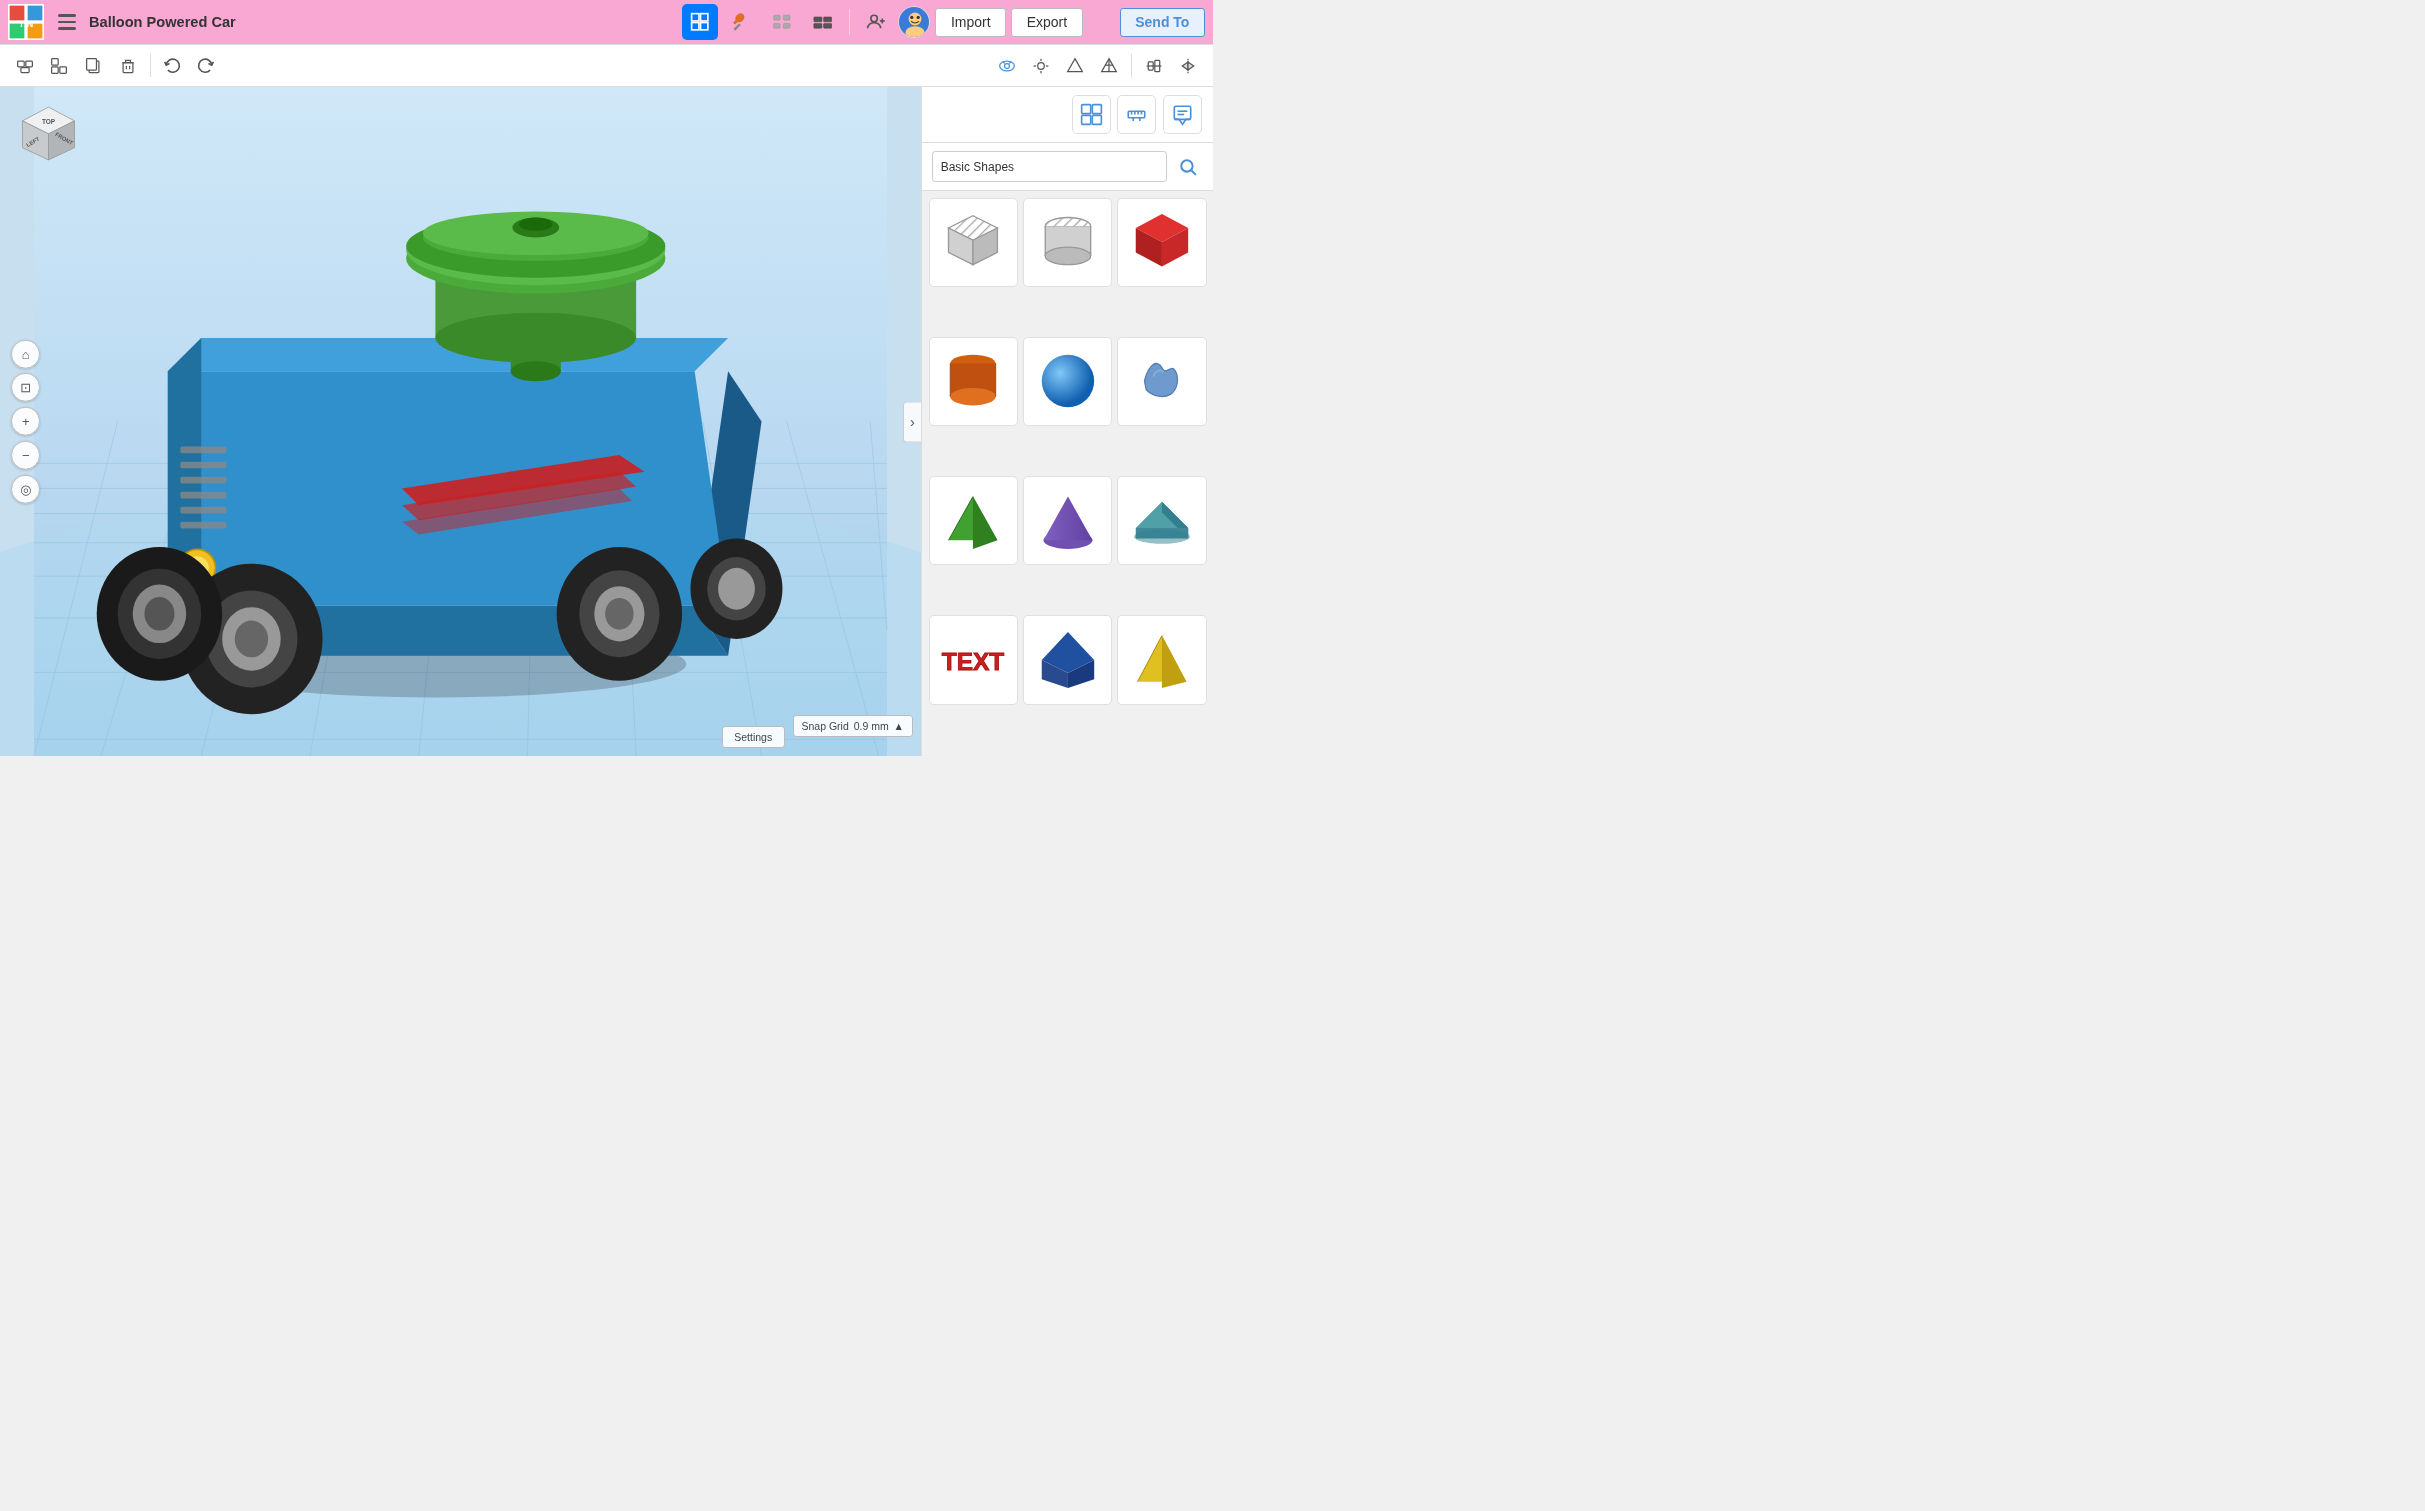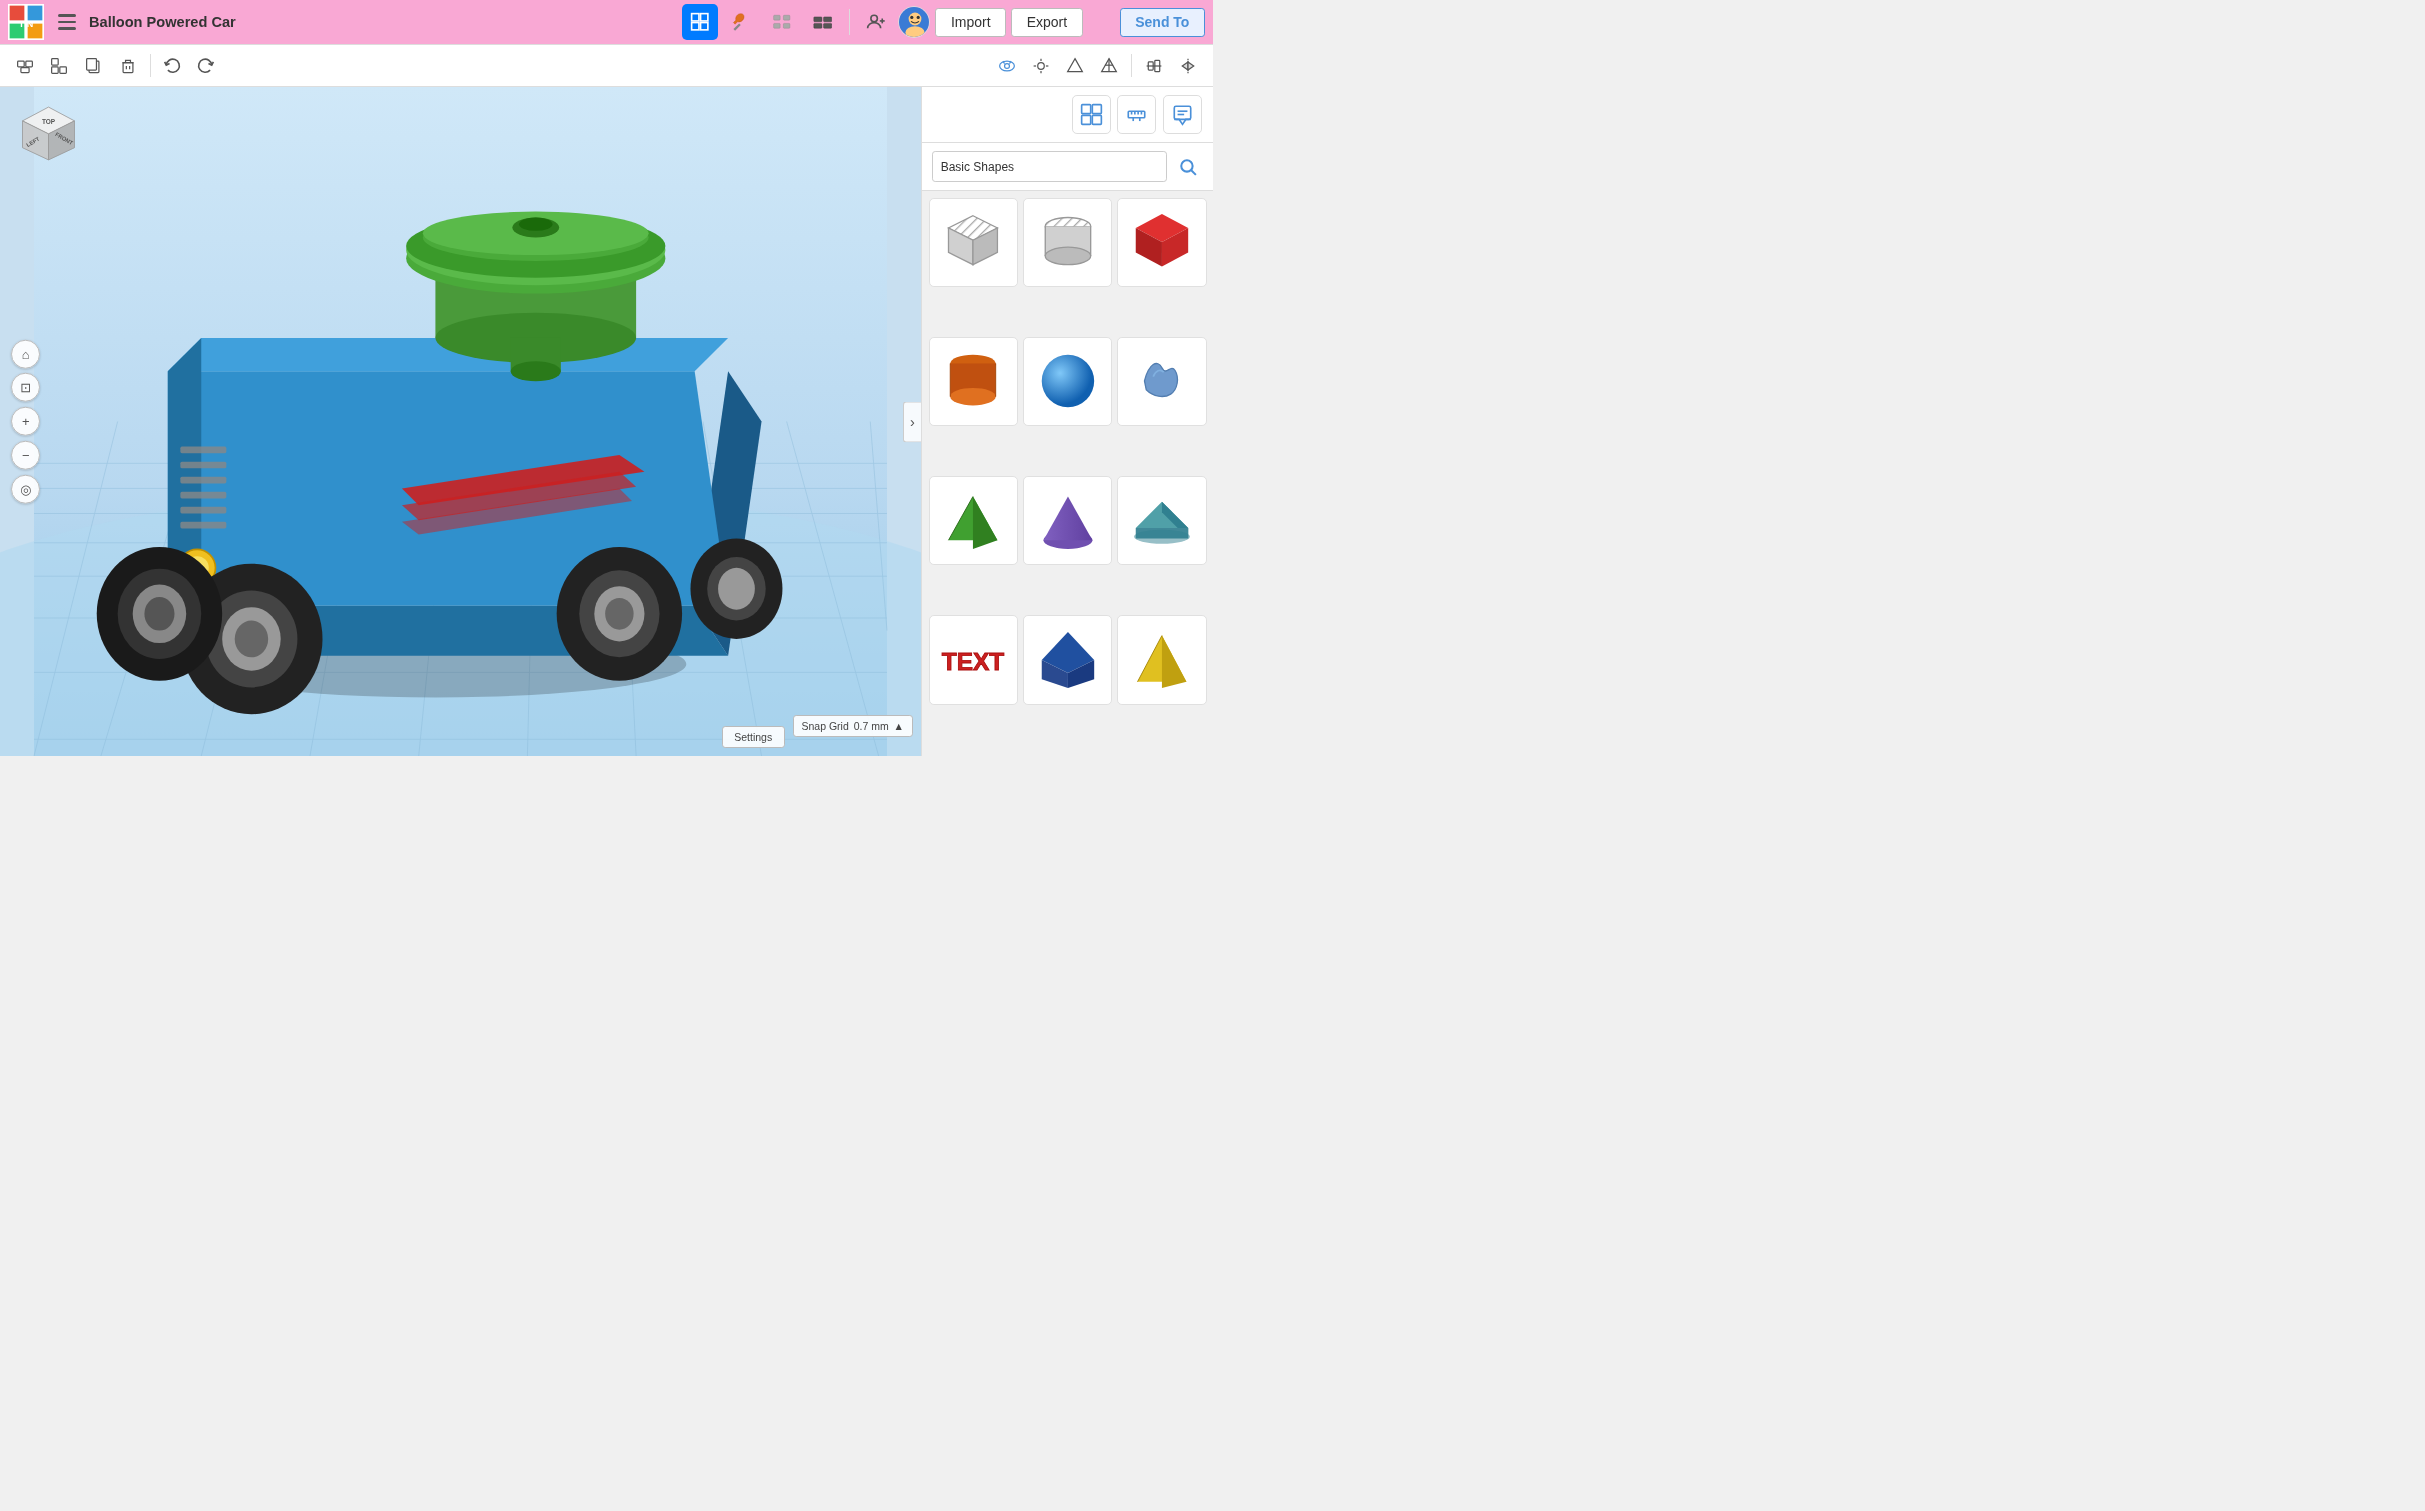--- a/index.html
+++ b/index.html
@@ -629,21 +629,21 @@
     </div>
 
     
     <div id="chevron-expand">›</div>
 
     
     <div id="bottom-bar">
       <button id="settings-btn">Settings</button>
       <div id="snap-grid">
         <span>Snap Grid</span>
-        <span>0.7 mm</span>
+        <span>0.9 mm</span>
         <span style="cursor:pointer;">▲</span>
       </div>
     </div>
   </div>
 
   <div id="right-panel">
 
     <div id="panel-top-icons">
       <div style="flex:1"></div>
       <div class="panel-top-icon">

